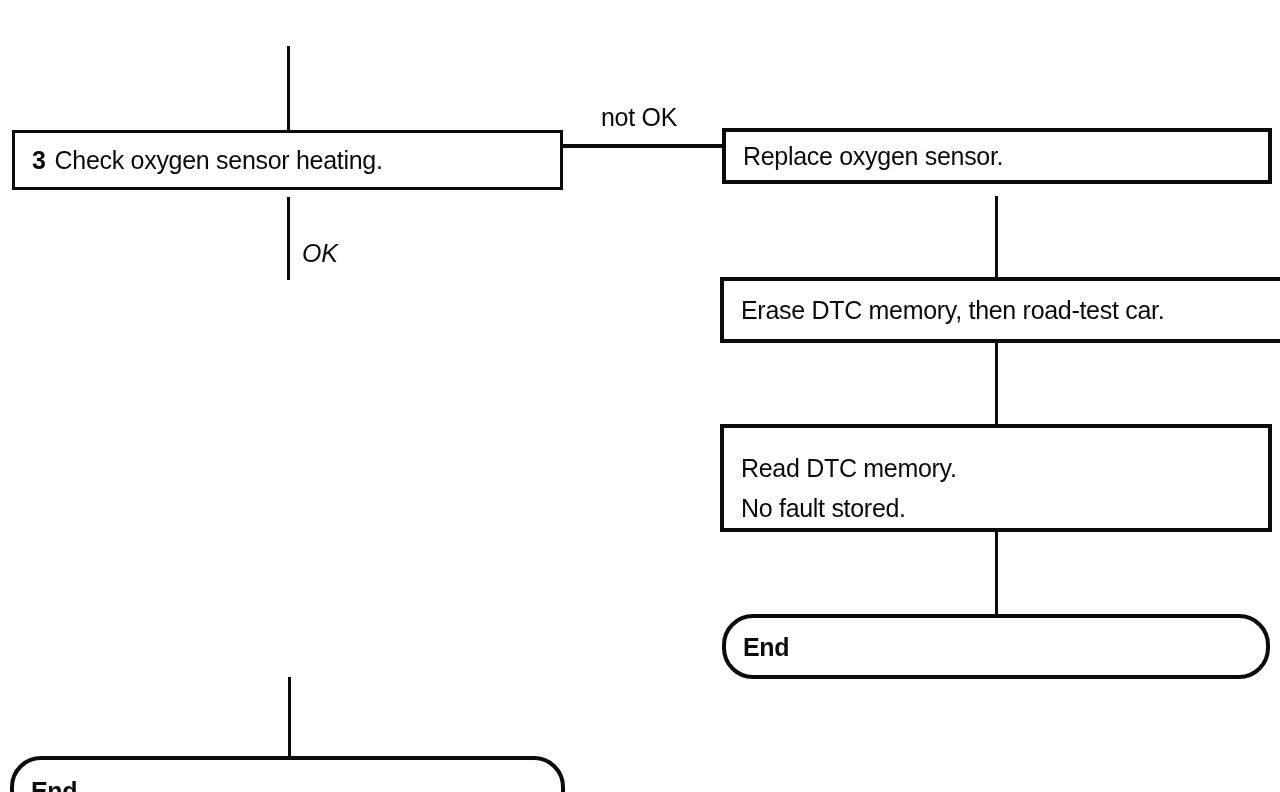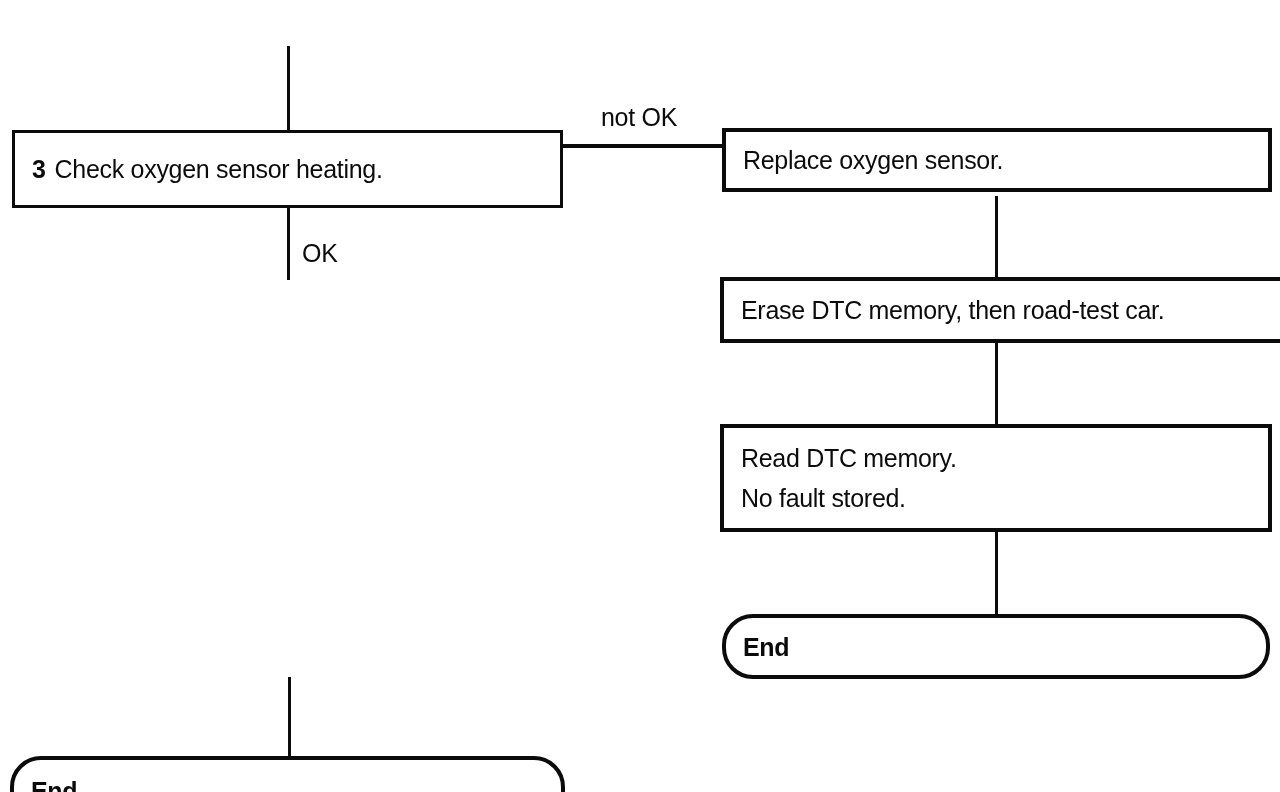--- a/index.html
+++ b/index.html
@@ -42,39 +42,39 @@
     background: #0b0b0b;
   }
   .edge-label {
     position: absolute;
     font-size: 25px;
     letter-spacing: -0.3px;
     white-space: nowrap;
   }
 
   
-  #node-check   { left: 12px;  top: 86px;  width: 551px; height: 78px; }
-  #node-replace { left: 722px; top: 84px;  width: 550px; height: 64px; }
+  #node-check   { left: 12px;  top: 86px;  width: 551px; height: 60px; }
+  #node-replace { left: 722px; top: 84px;  width: 550px; height: 56px; }
   #node-erase   { left: 720px; top: 233px; width: 660px; height: 66px; }
-  #node-read    { left: 720px; top: 380px; width: 552px; height: 108px; }
+  #node-read    { left: 720px; top: 380px; width: 552px; height: 108px; justify-content: flex-end; }
   #node-end-right { left: 722px; top: 570px; width: 548px; height: 65px; }
   #node-end-left  { left: 10px;  top: 712px; width: 555px; height: 69px; }
 
   
   #edge-top-vertical     { left: 287px; top: 2px;   width: 3px;   height: 84px; }
   #edge-not-ok           { left: 563px; top: 100px; width: 159px; height: 4px;  }
   #edge-ok-vertical      { left: 287px; top: 153px; width: 3px;   height: 83px; }
   #edge-replace-erase    { left: 995px; top: 152px; width: 3px;   height: 81px; }
   #edge-erase-read       { left: 995px; top: 299px; width: 3px;   height: 81px; }
   #edge-read-end         { left: 995px; top: 488px; width: 3px;   height: 82px; }
   #edge-to-end-left      { left: 288px; top: 633px; width: 3px;   height: 79px; }
 
   
   #label-not-ok { left: 601px; top: 59px; }
-  #label-ok     { left: 302px; top: 195px; }
+  #label-ok     { left: 302px; top: 195px; font-style: italic; }
 </style>
 </head>
 <body>
 
 <div id="stage">
 
   <div class="edge" id="edge-top-vertical"></div>
   <div class="edge" id="edge-not-ok"></div>
   <div class="edge" id="edge-ok-vertical"></div>
   <div class="edge" id="edge-replace-erase"></div>

